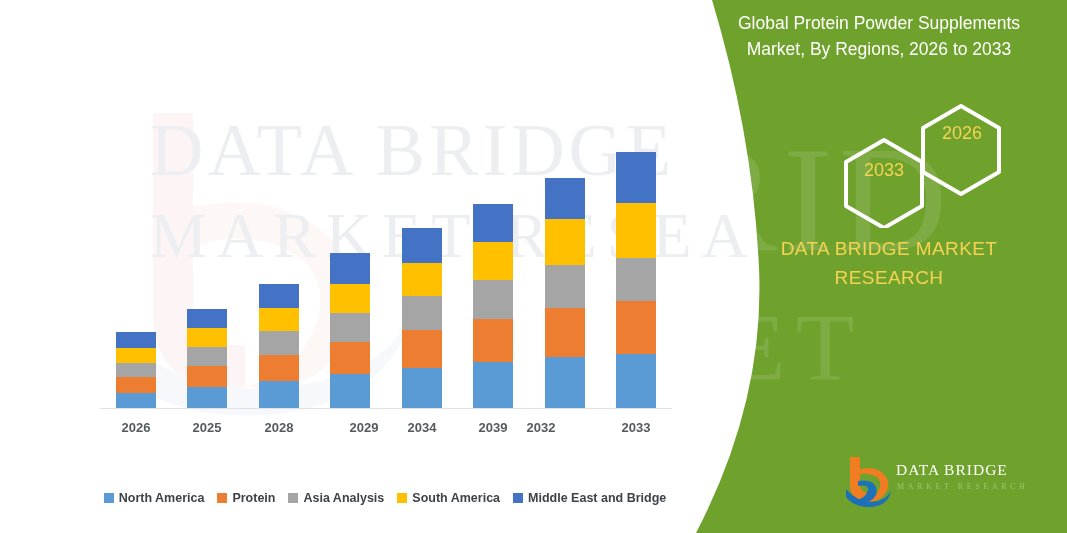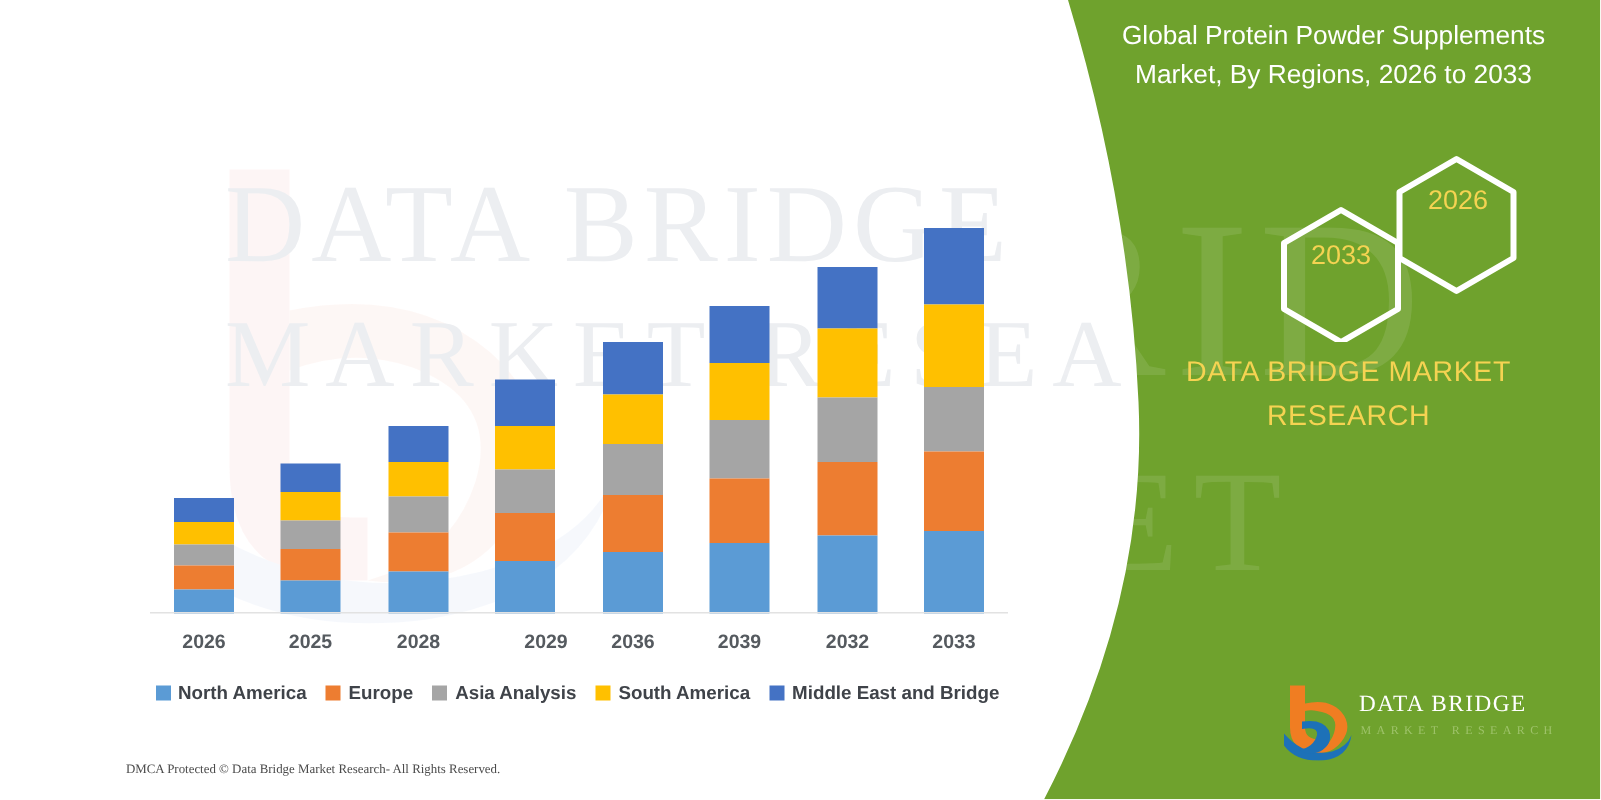--- a/index.html
+++ b/index.html
@@ -129,20 +129,21 @@
     gap: 13px;
   }
   .legend-item {
     display: flex;
     align-items: center;
     gap: 5px;
     font-size: 12.5px;
     font-weight: bold;
     color: #3f4349;
     white-space: nowrap;
+    margin-top: 36px;
   }
   .swatch {
     width: 10px;
     height: 10px;
     flex: 0 0 auto;
   }
 
   
   .footer {
     position: absolute;
@@ -160,21 +161,21 @@
   .green-panel {
     position: absolute;
     right: 0;
     top: 0;
     width: 380px;
     height: 533px;
     pointer-events: none;
   }
   .green-content {
     position: absolute;
-    right: 8px;
+    right: 18px;
     top: 0;
     width: 380px;
     height: 395px;
   }
   .gp-title {
     position: absolute;
     left: 55px;
     top: 10px;
     width: 310px;
     text-align: center;
@@ -312,52 +313,51 @@
           <div class="seg" title="South America 2033" style="height: 55px; background: rgb(255, 192, 0);"></div>
           <div class="seg" title="Middle East and Africa 2033" style="height: 51px; background: rgb(68, 114, 196);"></div>
         </div>
       </div>
     <div class="baseline"></div>
     <div class="xlabels" id="xlabels">
         <div class="xlabel" style="left: 1px;">2026</div>
         <div class="xlabel" style="left: 72px;">2025</div>
         <div class="xlabel" style="left: 144px;">2028</div>
         <div class="xlabel" style="left: 229px;">2029</div>
-        <div class="xlabel" style="left: 287px;">2036</div>
+        <div class="xlabel" style="left: 287px;">2034</div>
         <div class="xlabel" style="left: 358px;">2039</div>
-        <div class="xlabel" style="left: 430px;">2032</div>
+        <div class="xlabel" style="left: 406px;">2032</div>
         <div class="xlabel" style="left: 501px;">2033</div>
       </div>
   </div>
 
   <div class="legend" id="legend">
       <div class="legend-item">
         <span class="swatch" style="background: rgb(91, 155, 213);"></span>
         <span>North America</span>
       </div>
       <div class="legend-item">
         <span class="swatch" style="background: rgb(237, 125, 49);"></span>
-        <span>Europe</span>
+        <span>Protein</span>
       </div>
       <div class="legend-item">
         <span class="swatch" style="background: rgb(165, 165, 165);"></span>
         <span>Asia Analysis</span>
       </div>
       <div class="legend-item">
         <span class="swatch" style="background: rgb(255, 192, 0);"></span>
         <span>South America</span>
       </div>
       <div class="legend-item">
         <span class="swatch" style="background: rgb(68, 114, 196);"></span>
         <span>Middle East and Bridge</span>
       </div>
     </div>
 
   <div class="footer">
-    <span>DMCA Protected © Data Bridge Market Research- All Rights Reserved.</span>
   </div>
 
   <svg class="green-panel" viewBox="0 0 380 533" preserveAspectRatio="none">
     <path id="greenShape" d="M25 0 L380 0 L380 533 L9 533 Q78 400 72 268 Q66 136 25 0 Z" fill="#6fa22d"></path>
     <g opacity="0.10" fill="#ffffff">
       <text x="-10" y="250" font-size="150" font-family="Liberation Serif, serif" letter-spacing="6">RID</text>
       <text x="40" y="380" font-size="96" font-family="Liberation Serif, serif" letter-spacing="10">ET</text>
     </g>
   </svg>
 

